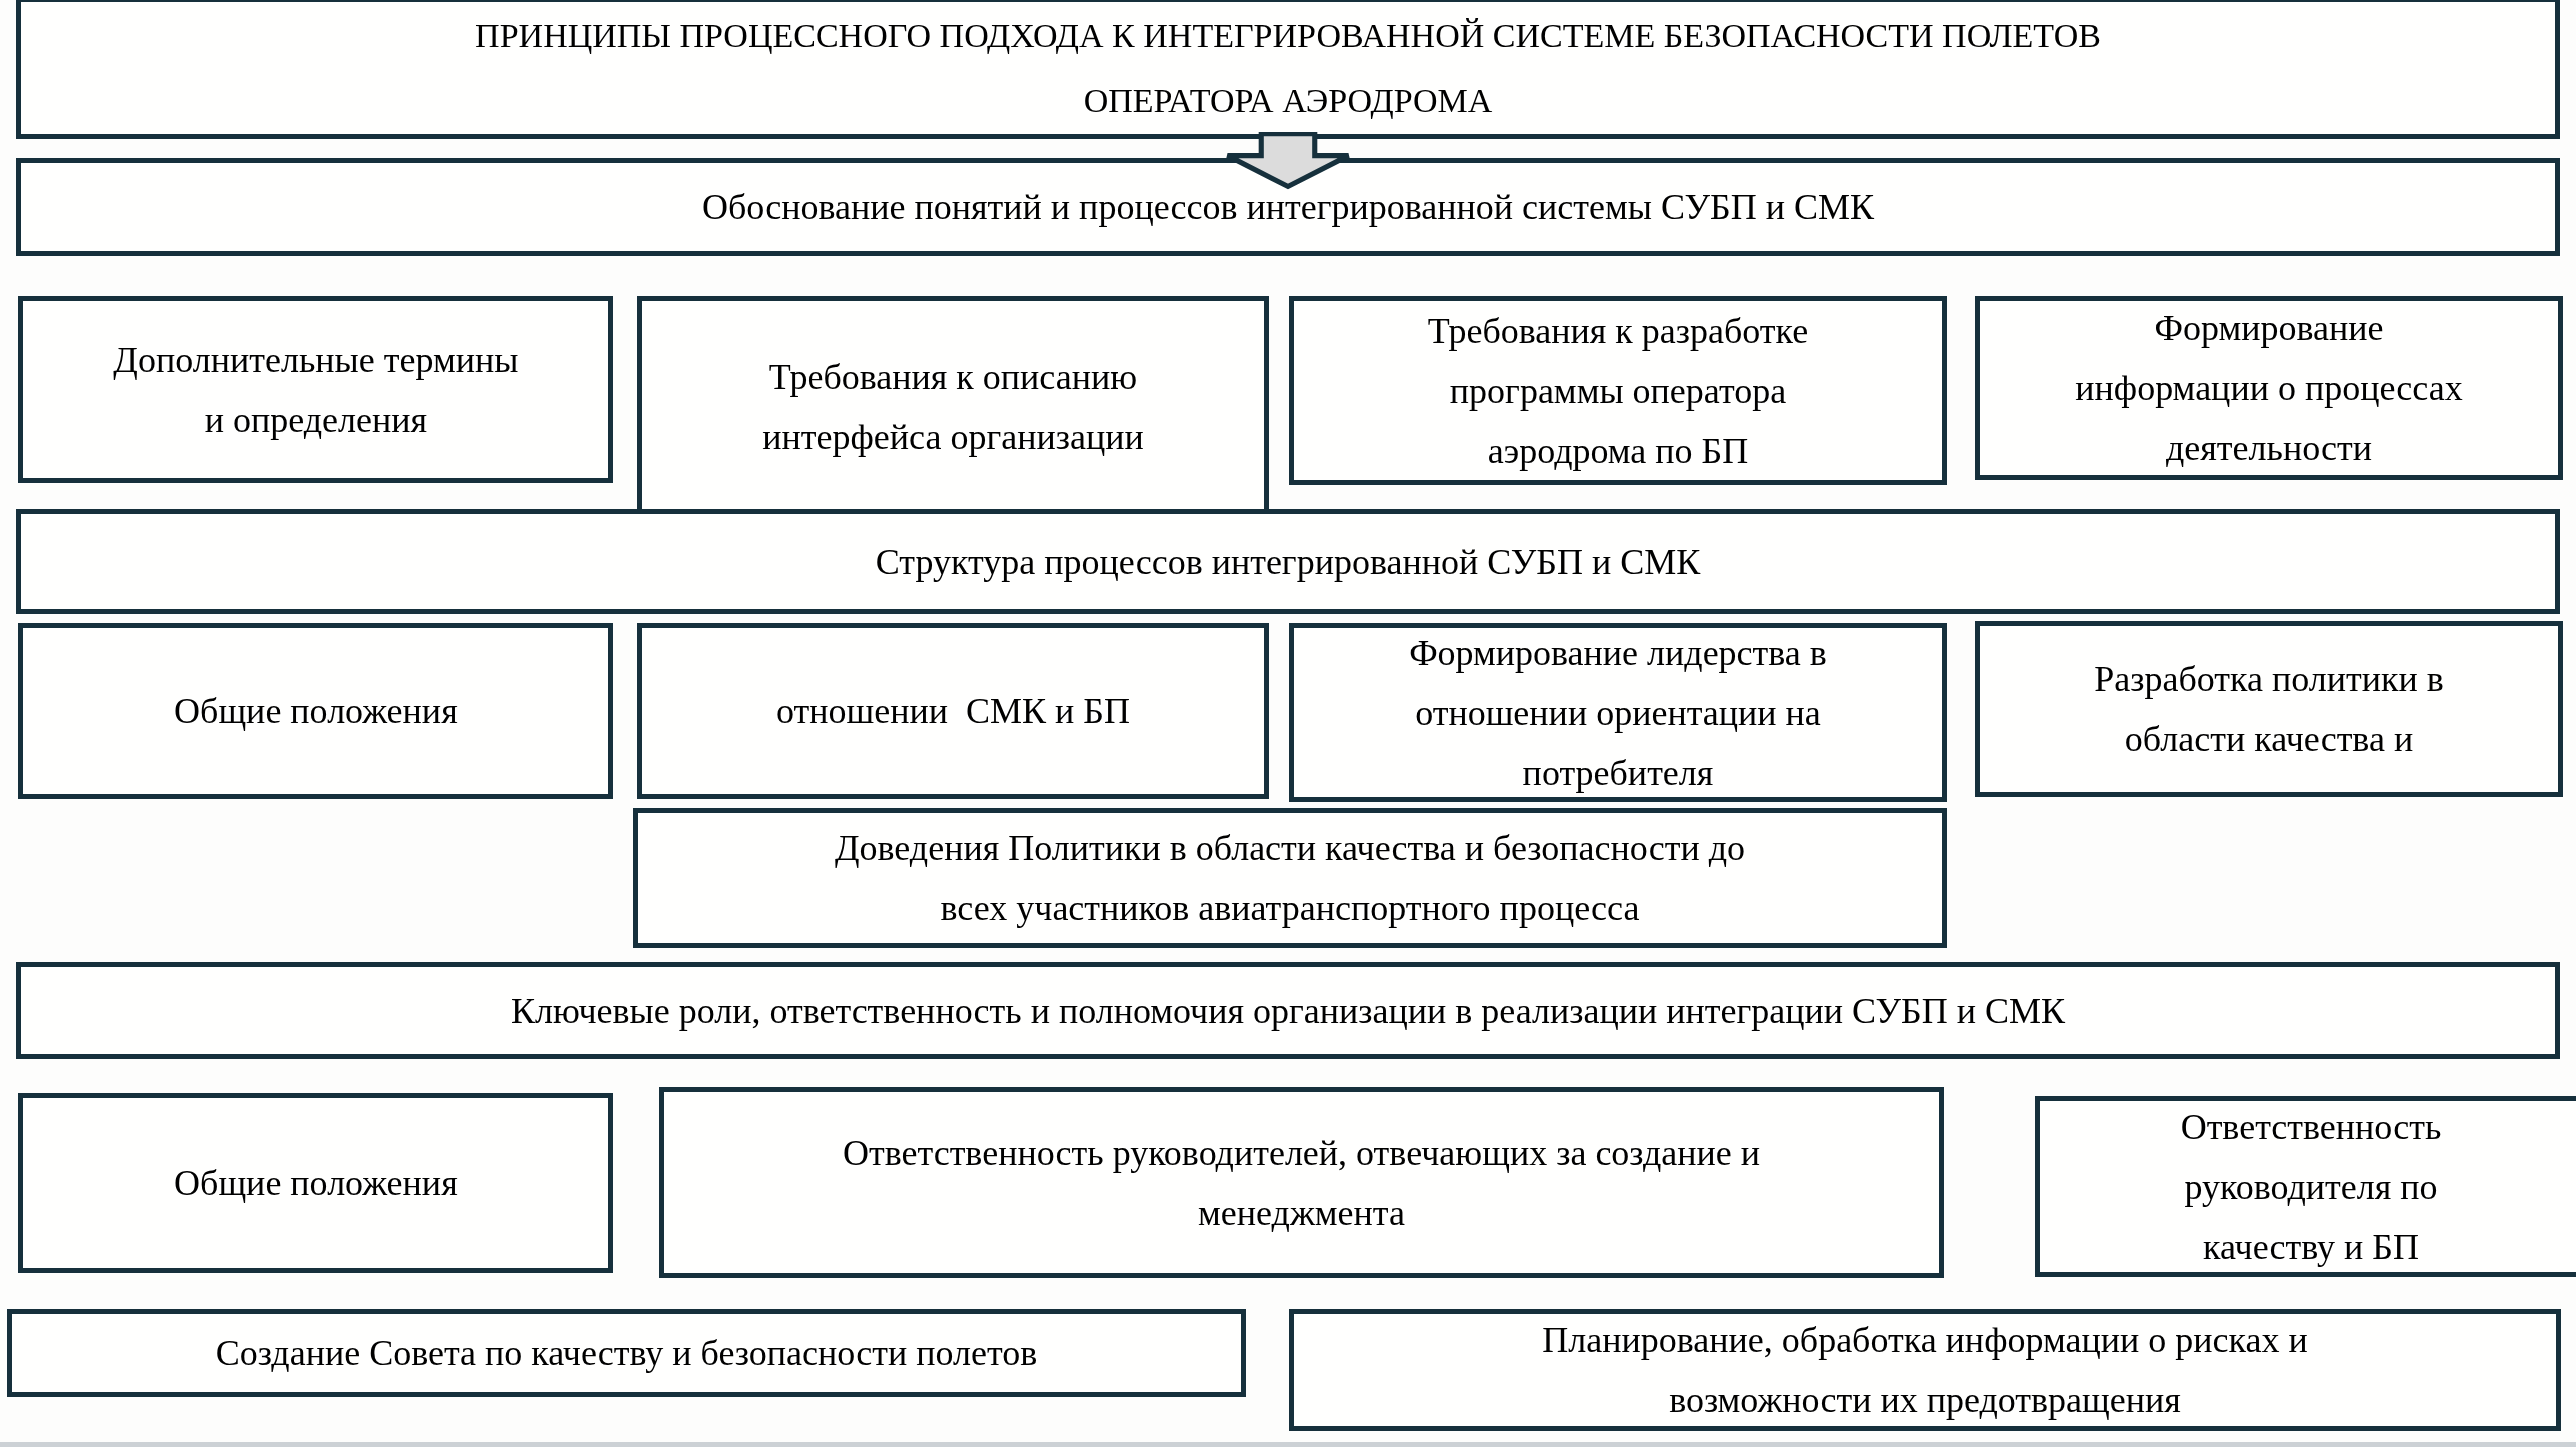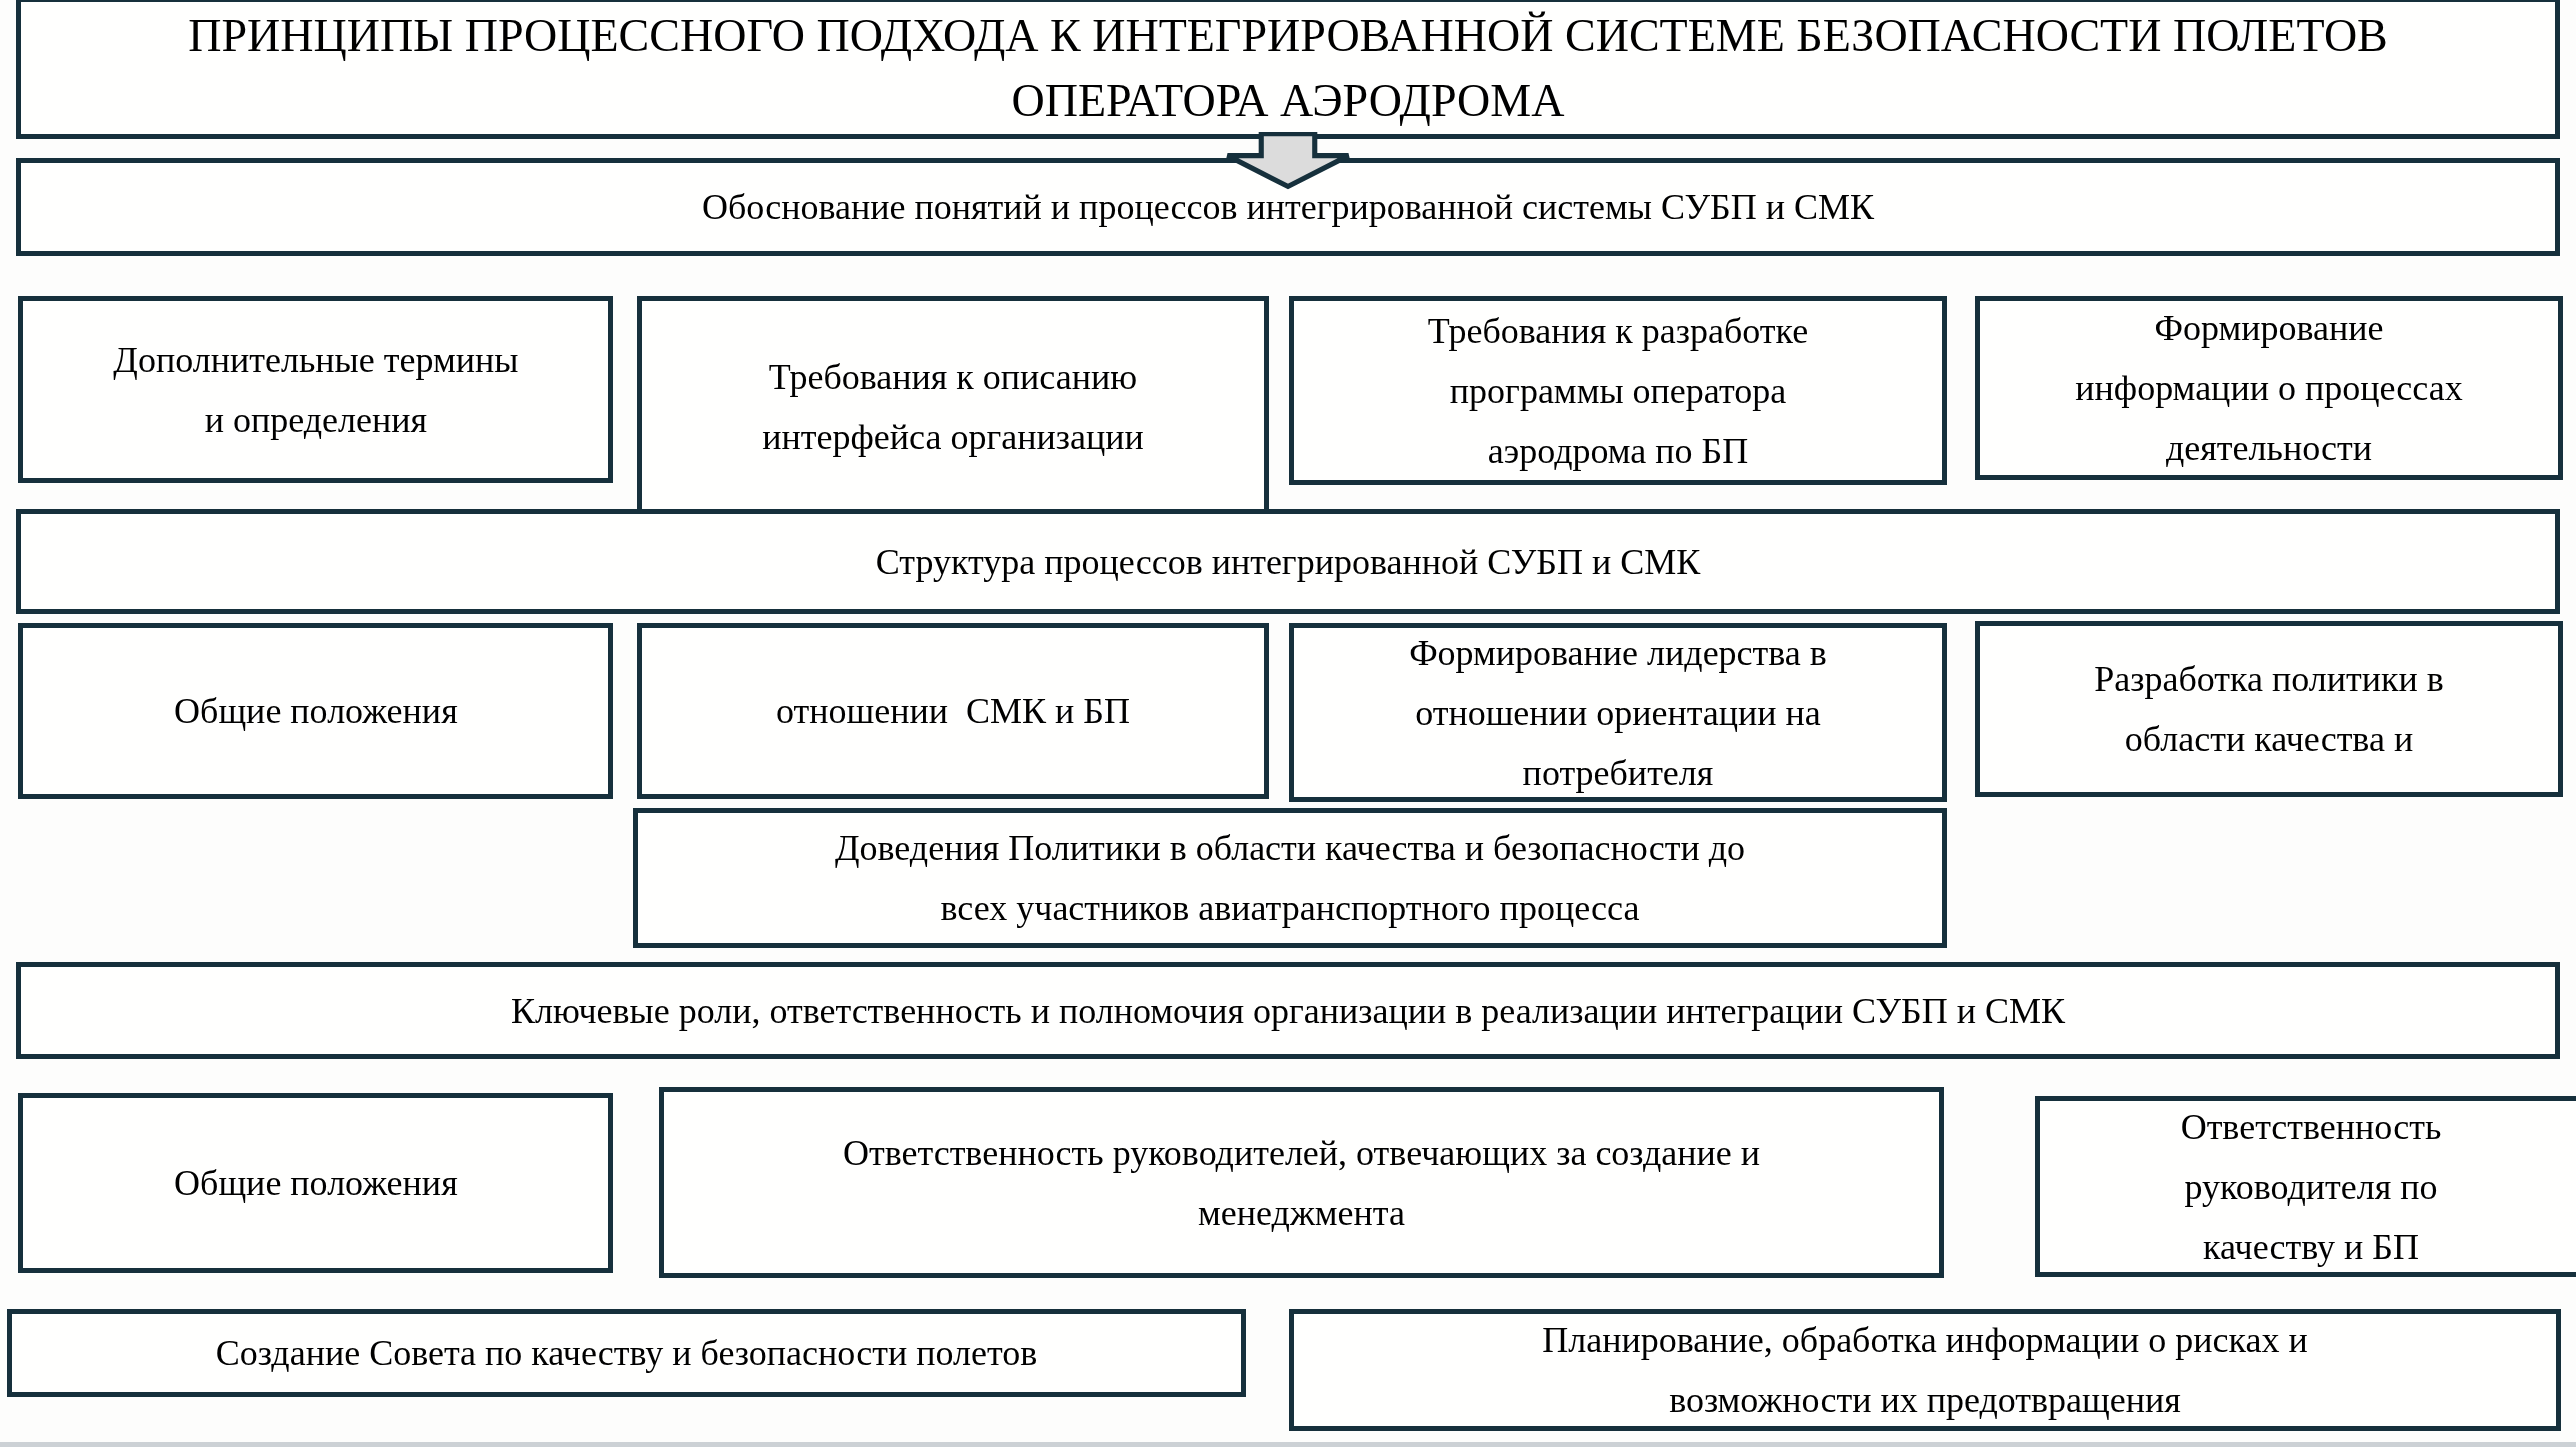--- a/index.html
+++ b/index.html
@@ -20,21 +20,21 @@
     background:#fffffe;
     display:flex; flex-direction:column;
     justify-content:center; align-items:center;
     text-align:center;
     font-size:36px; line-height:60px;
   }
   .line { display:block; white-space:nowrap; }
 
   
   #title-box { left:16px; top:-1.5px; width:2544px; height:140px;
-               border-top-width:3.7px; font-size:46px; line-height:65px; }
+               border-top-width:3.7px; font-size:34px; line-height:65px; }
 
   
   #down-arrow { position:absolute; left:1218px; top:132px; width:140px; height:59px; z-index:5; }
 
   
   #banner-justification { left:16px; top:158px; width:2544px; height:98px; }
 
   
   #box-terms      { left:18.4px;   top:296px; width:595px; height:187px; }
   #box-interface  { left:637px;  top:296px; width:632px; height:221px; }

